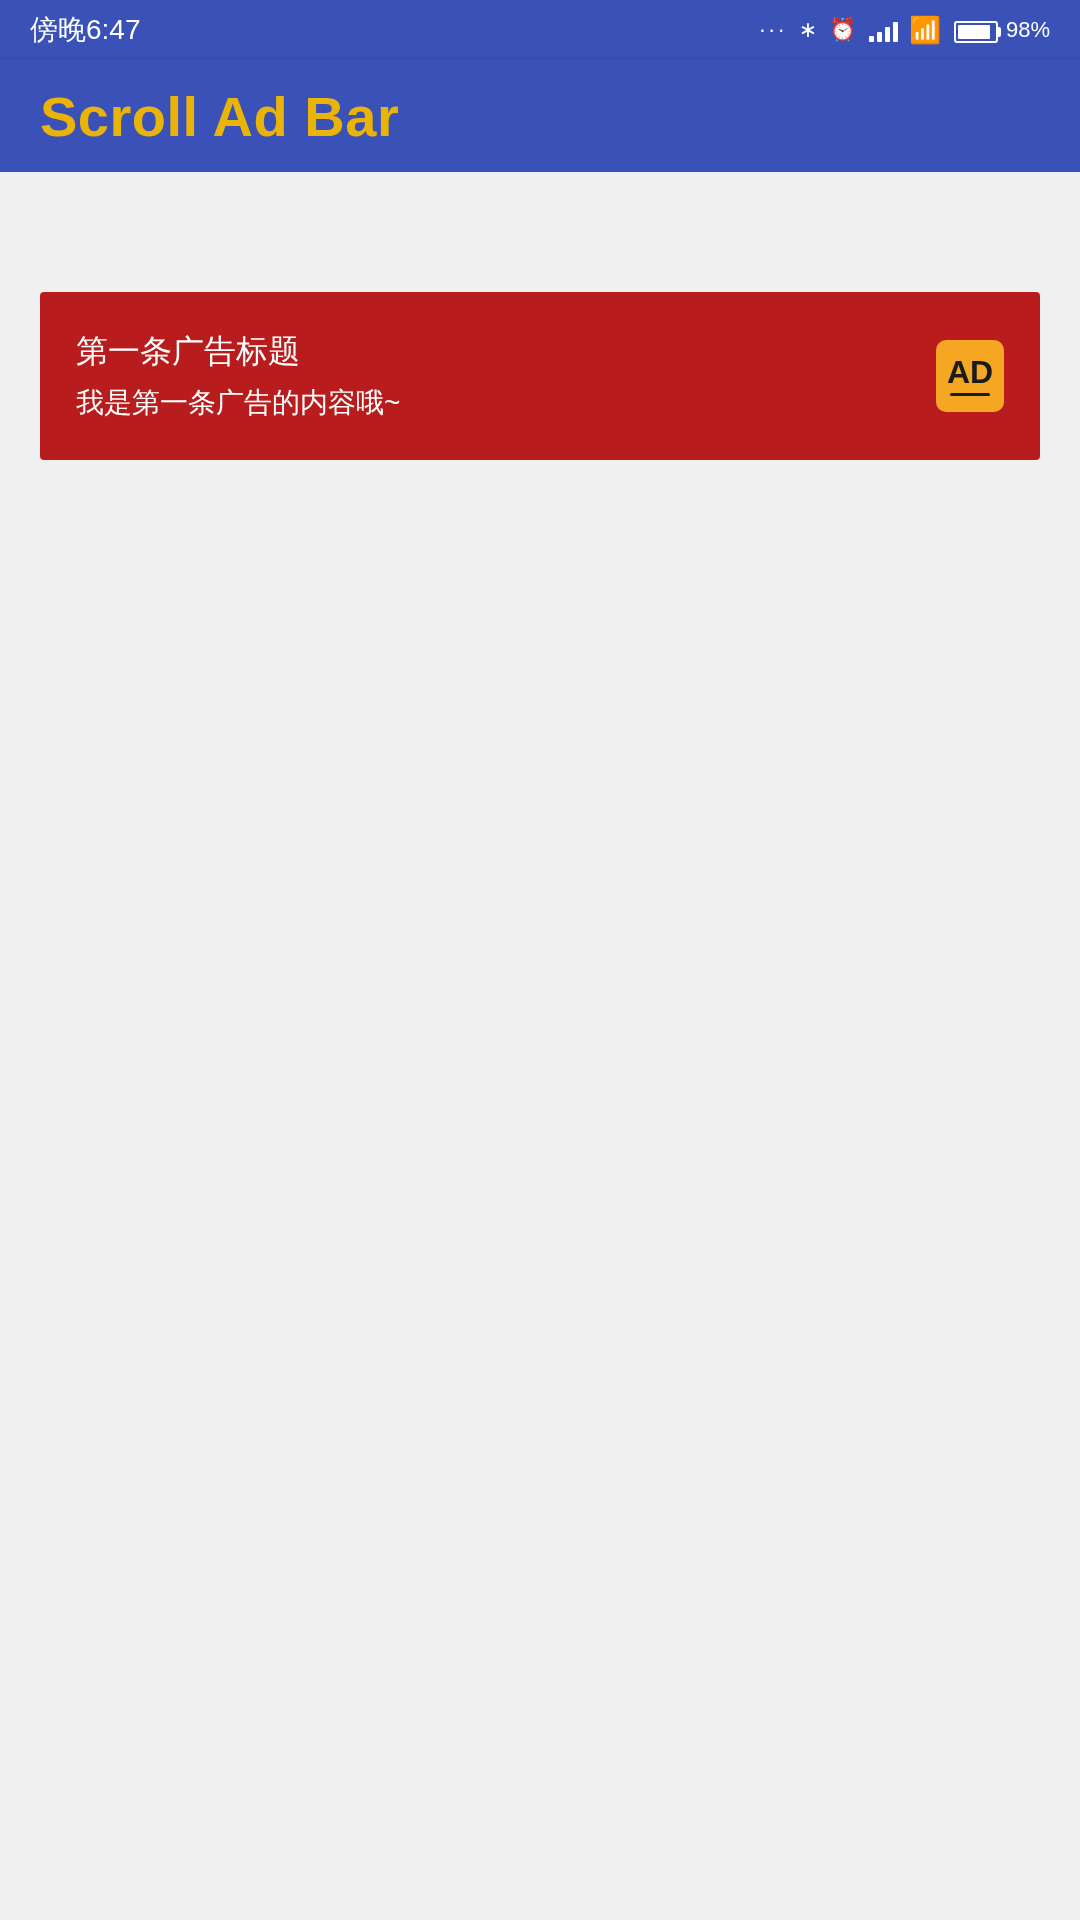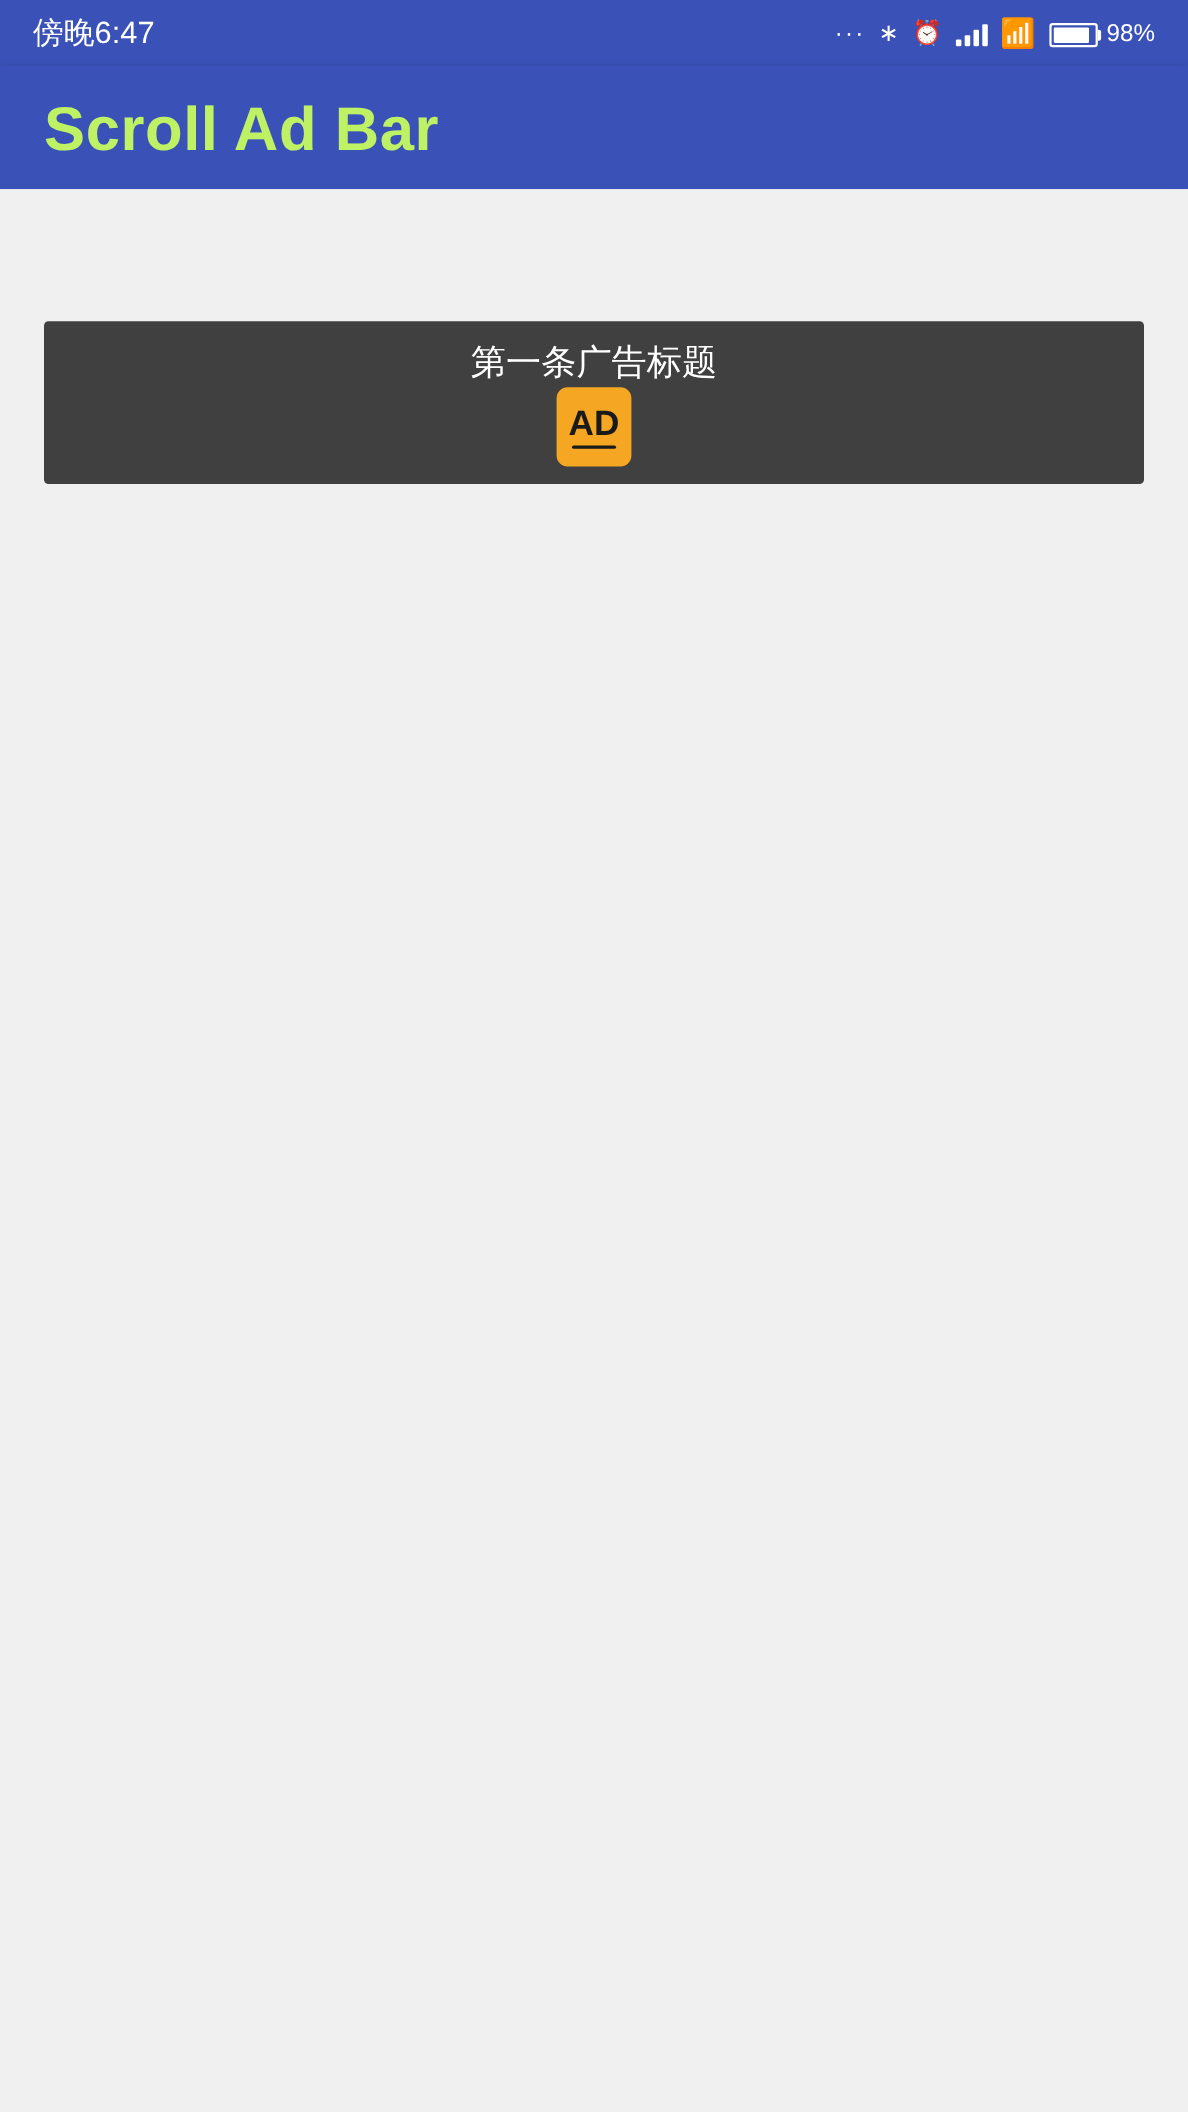--- a/index.html
+++ b/index.html
@@ -115,45 +115,44 @@
       width: 100%;
       height: 112px;
       background-color: #3a52b8;
       display: flex;
       align-items: center;
       padding: 0 40px;
       box-shadow: 0 2px 8px rgba(0,0,0,0.2);
     }
 
     .app-title {
-      color: #bef264;
+      color: #eab308;
       font-size: 56px;
       font-weight: bold;
       letter-spacing: 0.5px;
     }
 
     
     .main-content {
       width: 100%;
       padding: 120px 40px 40px 40px;
       background-color: #f0f0f0;
       min-height: calc(1920px - 172px);
     }
 
     
     .ad-banner {
       width: 100%;
-      background-color: #404040;
+      background-color: #b91c1c;
       border-radius: 4px;
-      padding: 16px 36px;
+      padding: 38px 36px;
       display: flex;
       align-items: center;
       justify-content: space-between;
       cursor: pointer;
-      flex-direction: column;
     }
 
     .ad-text-area {
       display: flex;
       flex-direction: column;
       gap: 10px;
     }
 
     .ad-title {
       color: white;
@@ -233,20 +232,21 @@
 
 <div class="app-bar">
   <span class="app-title">Scroll Ad Bar</span>
 </div>
 
 <div class="main-content">
 
   <div class="ad-banner">
     <div class="ad-text-area">
       <span class="ad-title">第一条广告标题</span>
+      <span class="ad-content">我是第一条广告的内容哦~</span>
     </div>
     <div class="ad-badge">
       <span class="ad-badge-text">AD</span>
       <div class="ad-badge-underline"></div>
     </div>
   </div>
 
 </div>
 
 </body></html>

